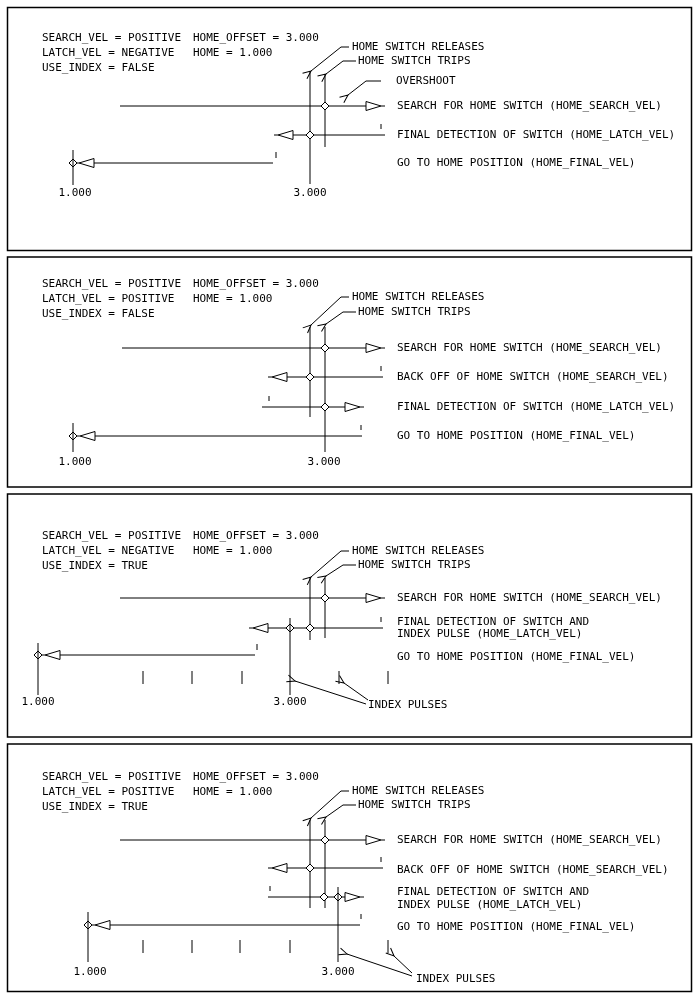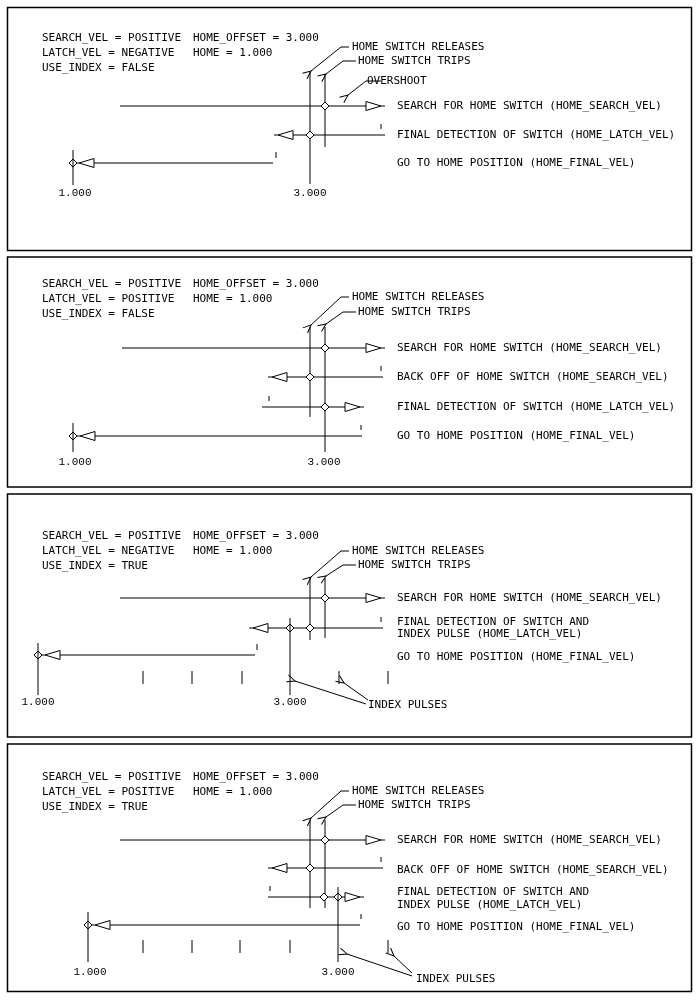--- a/index.html
+++ b/index.html
@@ -6,21 +6,21 @@
   #stage{
     position:relative;width:700px;height:1000px;background:#ffffff;
     font-family:"DejaVu Sans Mono", "Liberation Mono", monospace;
     color:#000;overflow:hidden;
   }
   #linework{position:absolute;left:0;top:0;}
   .txt{
     position:absolute;font-size:11px;line-height:12px;white-space:pre;
     letter-spacing:0px;color:#000;
   }
-  .ctr{transform:translateX(-50%);font-family:Liberation Mono, monospace;}
+  .ctr{transform:translateX(-50%);}
 </style>
 </head>
 <body>
 
 <div id="stage">
 
 <svg id="linework" width="700" height="1000" viewBox="0 0 700 1000">
   <defs>
     <marker id="oa" viewBox="0 0 10 10" refX="1" refY="5" markerWidth="10" markerHeight="10" orient="auto">
       <path d="M9,1.5 L1,5 L9,8.5" fill="none" stroke="#000" stroke-width="1"></path>
@@ -169,21 +169,21 @@
   </g>
 </svg>
 
   <div class="txt" style="left:42px;top:32px">SEARCH_VEL = POSITIVE</div>
   <div class="txt" style="left:42px;top:47px">LATCH_VEL = NEGATIVE</div>
   <div class="txt" style="left:42px;top:62px">USE_INDEX = FALSE</div>
   <div class="txt" style="left:193px;top:32px">HOME_OFFSET = 3.000</div>
   <div class="txt" style="left:193px;top:47px">HOME = 1.000</div>
   <div class="txt" style="left:352px;top:41px">HOME SWITCH RELEASES</div>
   <div class="txt" style="left:358px;top:55px">HOME SWITCH TRIPS</div>
-  <div class="txt" style="left:367px;top:75px">OVERSHOOT</div>
+  <div class="txt" style="left:396px;top:75px">OVERSHOOT</div>
   <div class="txt" style="left:397px;top:100px">SEARCH FOR HOME SWITCH (HOME_SEARCH_VEL)</div>
   <div class="txt" style="left:397px;top:129px">FINAL DETECTION OF SWITCH (HOME_LATCH_VEL)</div>
   <div class="txt" style="left:397px;top:157px">GO TO HOME POSITION (HOME_FINAL_VEL)</div>
   <div class="txt ctr" style="left:75px;top:187px">1.000</div>
   <div class="txt ctr" style="left:310px;top:187px">3.000</div>
 
   <div class="txt" style="left:42px;top:278px">SEARCH_VEL = POSITIVE</div>
   <div class="txt" style="left:42px;top:293px">LATCH_VEL = POSITIVE</div>
   <div class="txt" style="left:42px;top:308px">USE_INDEX = FALSE</div>
   <div class="txt" style="left:193px;top:278px">HOME_OFFSET = 3.000</div>

